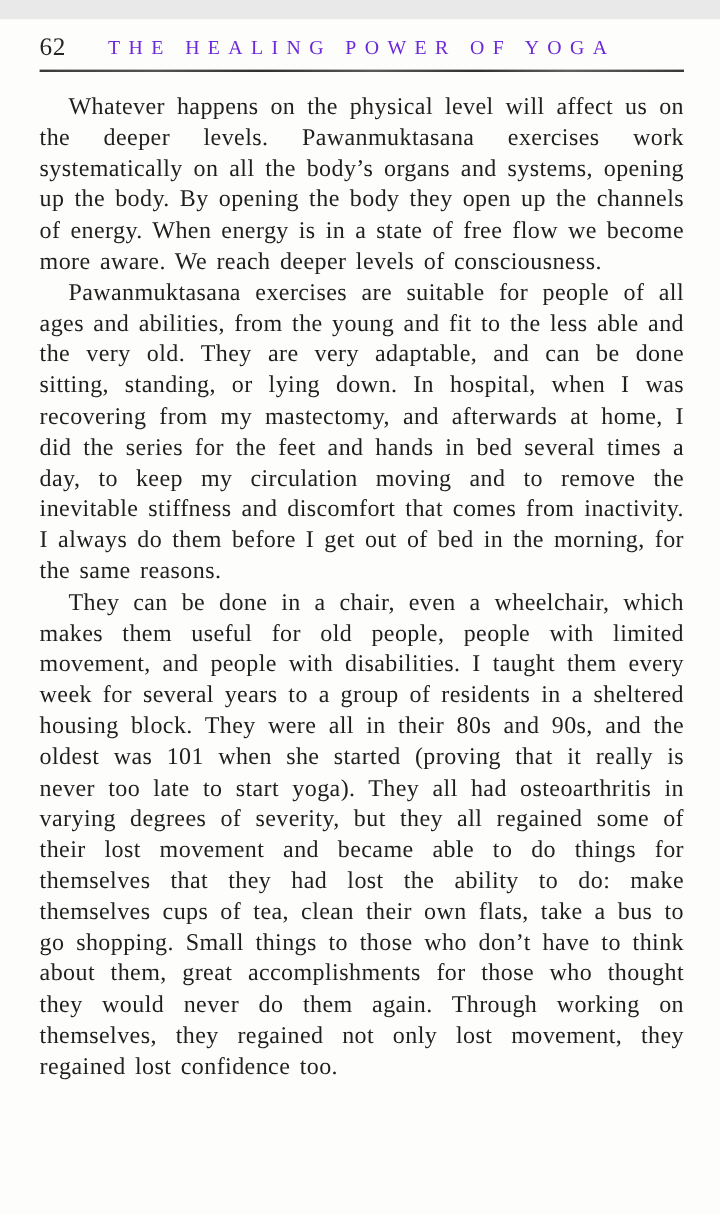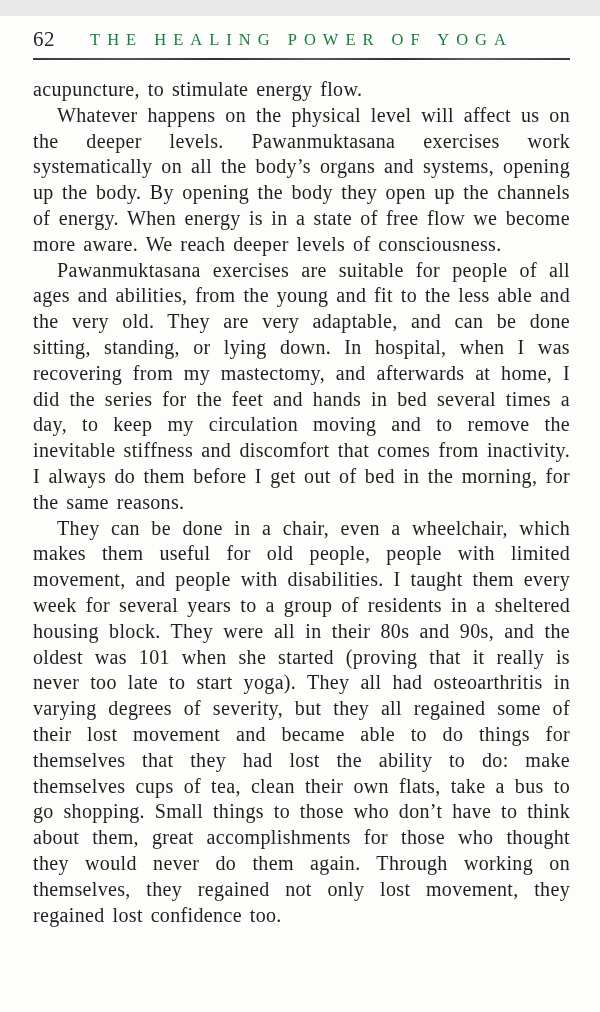--- a/index.html
+++ b/index.html
@@ -30,21 +30,21 @@
     font-size: 21px;
     letter-spacing: 0.5px;
     color: #262626;
   }
   .running-head {
     display: block;
     text-align: center;
     font-size: 16.5px;
     letter-spacing: 7px;
     padding-top: 4px;
-    color: #15803d;
+    color: #6d28d9;
     white-space: nowrap;
   }
   .header-rule {
     margin-top: 6px;
     height: 2px;
     border: none;
     background: linear-gradient(90deg,
       #3a3a3a 0%, #555 18%, #2f2f2f 34%, #5a5a5a 52%,
       #303030 68%, #606060 82%, #383838 100%);
   }
@@ -73,18 +73,17 @@
 
 <div class="page">
   <header class="page-header">
     <span class="page-number">62</span>
     <span class="running-head">THE HEALING POWER OF YOGA</span>
   </header>
 
   <div class="header-rule"></div>
 
   <main class="page-body">
-    <p class="para no-indent">acupuncture, to stimulate energy flow.</p>
     <p class="para">Whatever happens on the physical level will affect us on the deeper levels. Pawanmuktasana exercises work systematically on all the body’s organs and systems, opening up the body. By opening the body they open up the channels of energy. When energy is in a state of free flow we become more aware. We reach deeper levels of consciousness.</p>
     <p class="para">Pawanmuktasana exercises are suitable for people of all ages and abilities, from the young and fit to the less able and the very old. They are very adaptable, and can be done sitting, standing, or lying down. In hospital, when I was recovering from my mastectomy, and afterwards at home, I did the series for the feet and hands in bed several times a day, to keep my circulation moving and to remove the inevitable stiffness and discomfort that comes from inactivity. I always do them before I get out of bed in the morning, for the same reasons.</p>
     <p class="para">They can be done in a chair, even a wheelchair, which makes them useful for old people, people with limited movement, and people with disabilities. I taught them every week for several years to a group of residents in a sheltered housing block. They were all in their 80s and 90s, and the oldest was 101 when she started (proving that it really is never too late to start yoga). They all had osteoarthritis in varying degrees of severity, but they all regained some of their lost movement and became able to do things for themselves that they had lost the ability to do: make themselves cups of tea, clean their own flats, take a bus to go shopping. Small things to those who don’t have to think about them, great accomplishments for those who thought they would never do them again. Through working on themselves, they regained not only lost movement, they regained lost confidence too.</p>
   </main>
 </div>
 
 </body></html>

